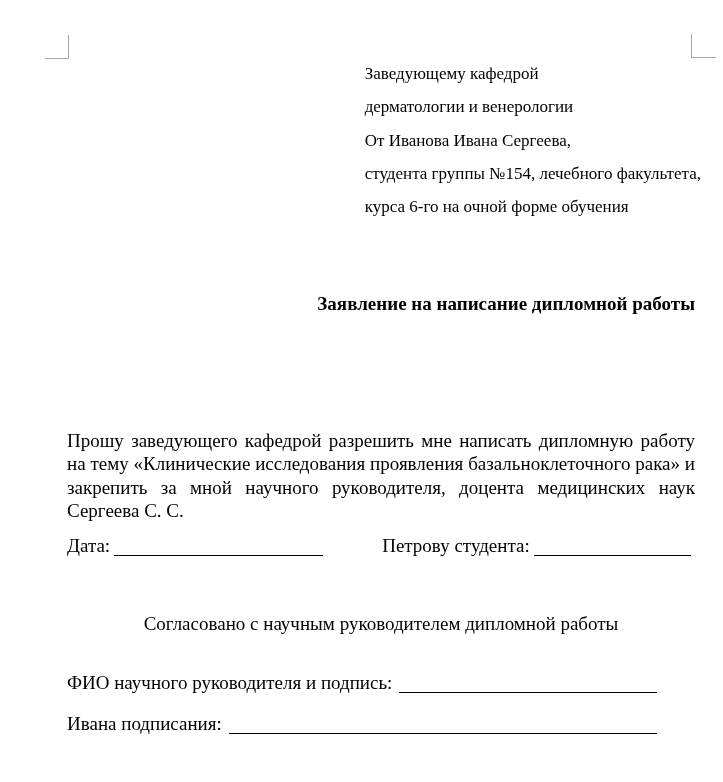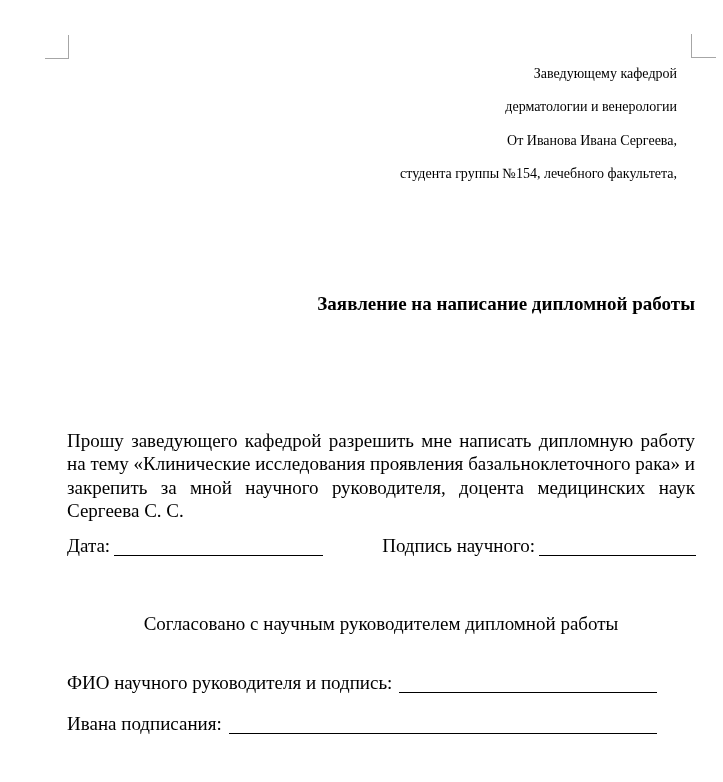--- a/index.html
+++ b/index.html
@@ -17,22 +17,22 @@
     left: 45px; top: 35px; width: 23px; height: 23px;
     border-right: 1.5px solid #a6a6a6;
     border-bottom: 1.5px solid #a6a6a6;
   }
   .mark-tr {
     left: 691px; top: 34px; width: 24px; height: 23px;
     border-left: 1.5px solid #a6a6a6;
     border-bottom: 1.5px solid #a6a6a6;
   }
   .recipient {
-    position: absolute; top: 57px; right: 46px;
-    text-align: right; font-size: 14px; line-height: 33.3px;
+    position: absolute; top: 57px; right: 22px;
+    font-size: 17px; line-height: 33.3px;
     white-space: nowrap;
   }
   .doc-title {
     position: absolute; top: 292px; left: 67px; width: 628px;
     text-align: right; font-weight: bold; font-size: 19px; line-height: 24px;
   }
   .request {
     position: absolute; top: 429px; left: 67px; width: 628px;
     font-size: 19px; line-height: 23.3px;
     text-align: justify; text-align-last: left;
@@ -62,28 +62,29 @@
 <div class="page">
 
   <div class="mark mark-tl"></div>
   <div class="mark mark-tr"></div>
 
   <div class="recipient">
     <div>Заведующему кафедрой</div>
     <div>дерматологии и венерологии</div>
     <div>От Иванова Ивана Сергеева,</div>
     <div>студента группы №154, лечебного факультета,</div>
+    <div>курса 6-го на очной форме обучения</div>
   </div>
 
   <div class="doc-title">Заявление на написание дипломной работы</div>
 
   <div class="request">Прошу заведующего кафедрой разрешить мне написать дипломную работу на тему «Клинические исследования проявления базальноклеточного рака» и закрепить за мной научного руководителя, доцента медицинских наук Сергеева С. С.</div>
 
   <div class="row date-row">
-    <span>Дата:</span><span class="blank blank-date"></span><span class="label-sign">Подпись научного:</span><span class="blank blank-sign"></span>
+    <span>Дата:</span><span class="blank blank-date"></span><span class="label-sign">Петрову студента:</span><span class="blank blank-sign"></span>
   </div>
 
   <div class="row agreement-title">Согласовано с научным руководителем дипломной работы</div>
 
   <div class="row fio-row">
     <span>ФИО научного руководителя и подпись:</span><span class="blank blank-fio"></span>
   </div>
 
   <div class="row signdate-row">
     <span>Ивана подписания:</span><span class="blank blank-signdate"></span>

